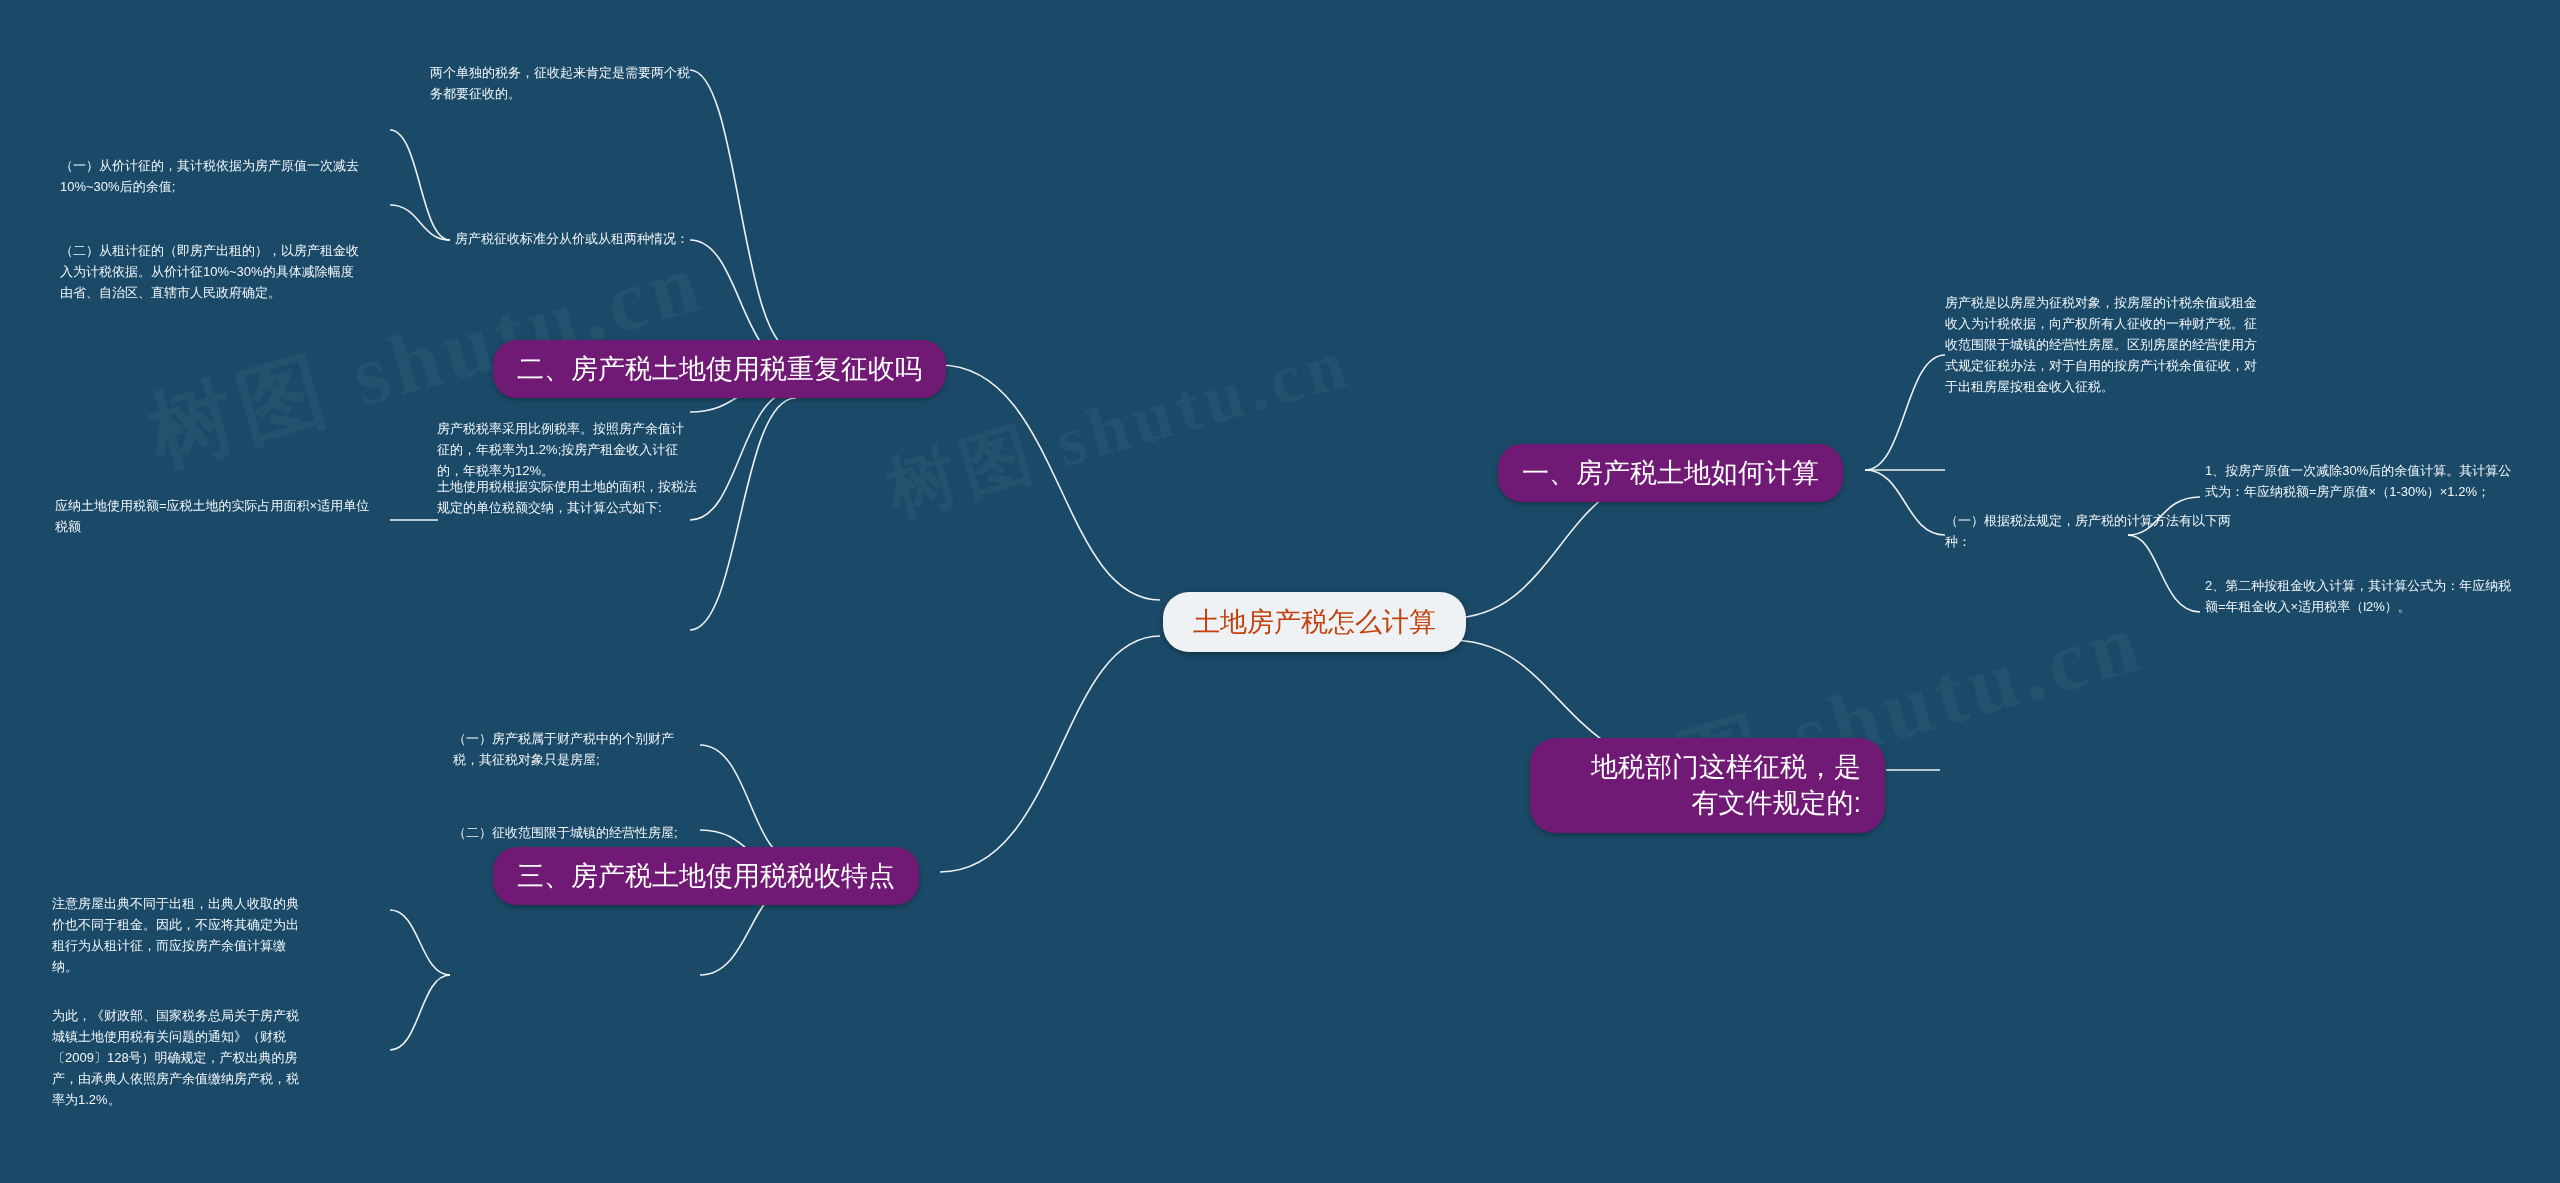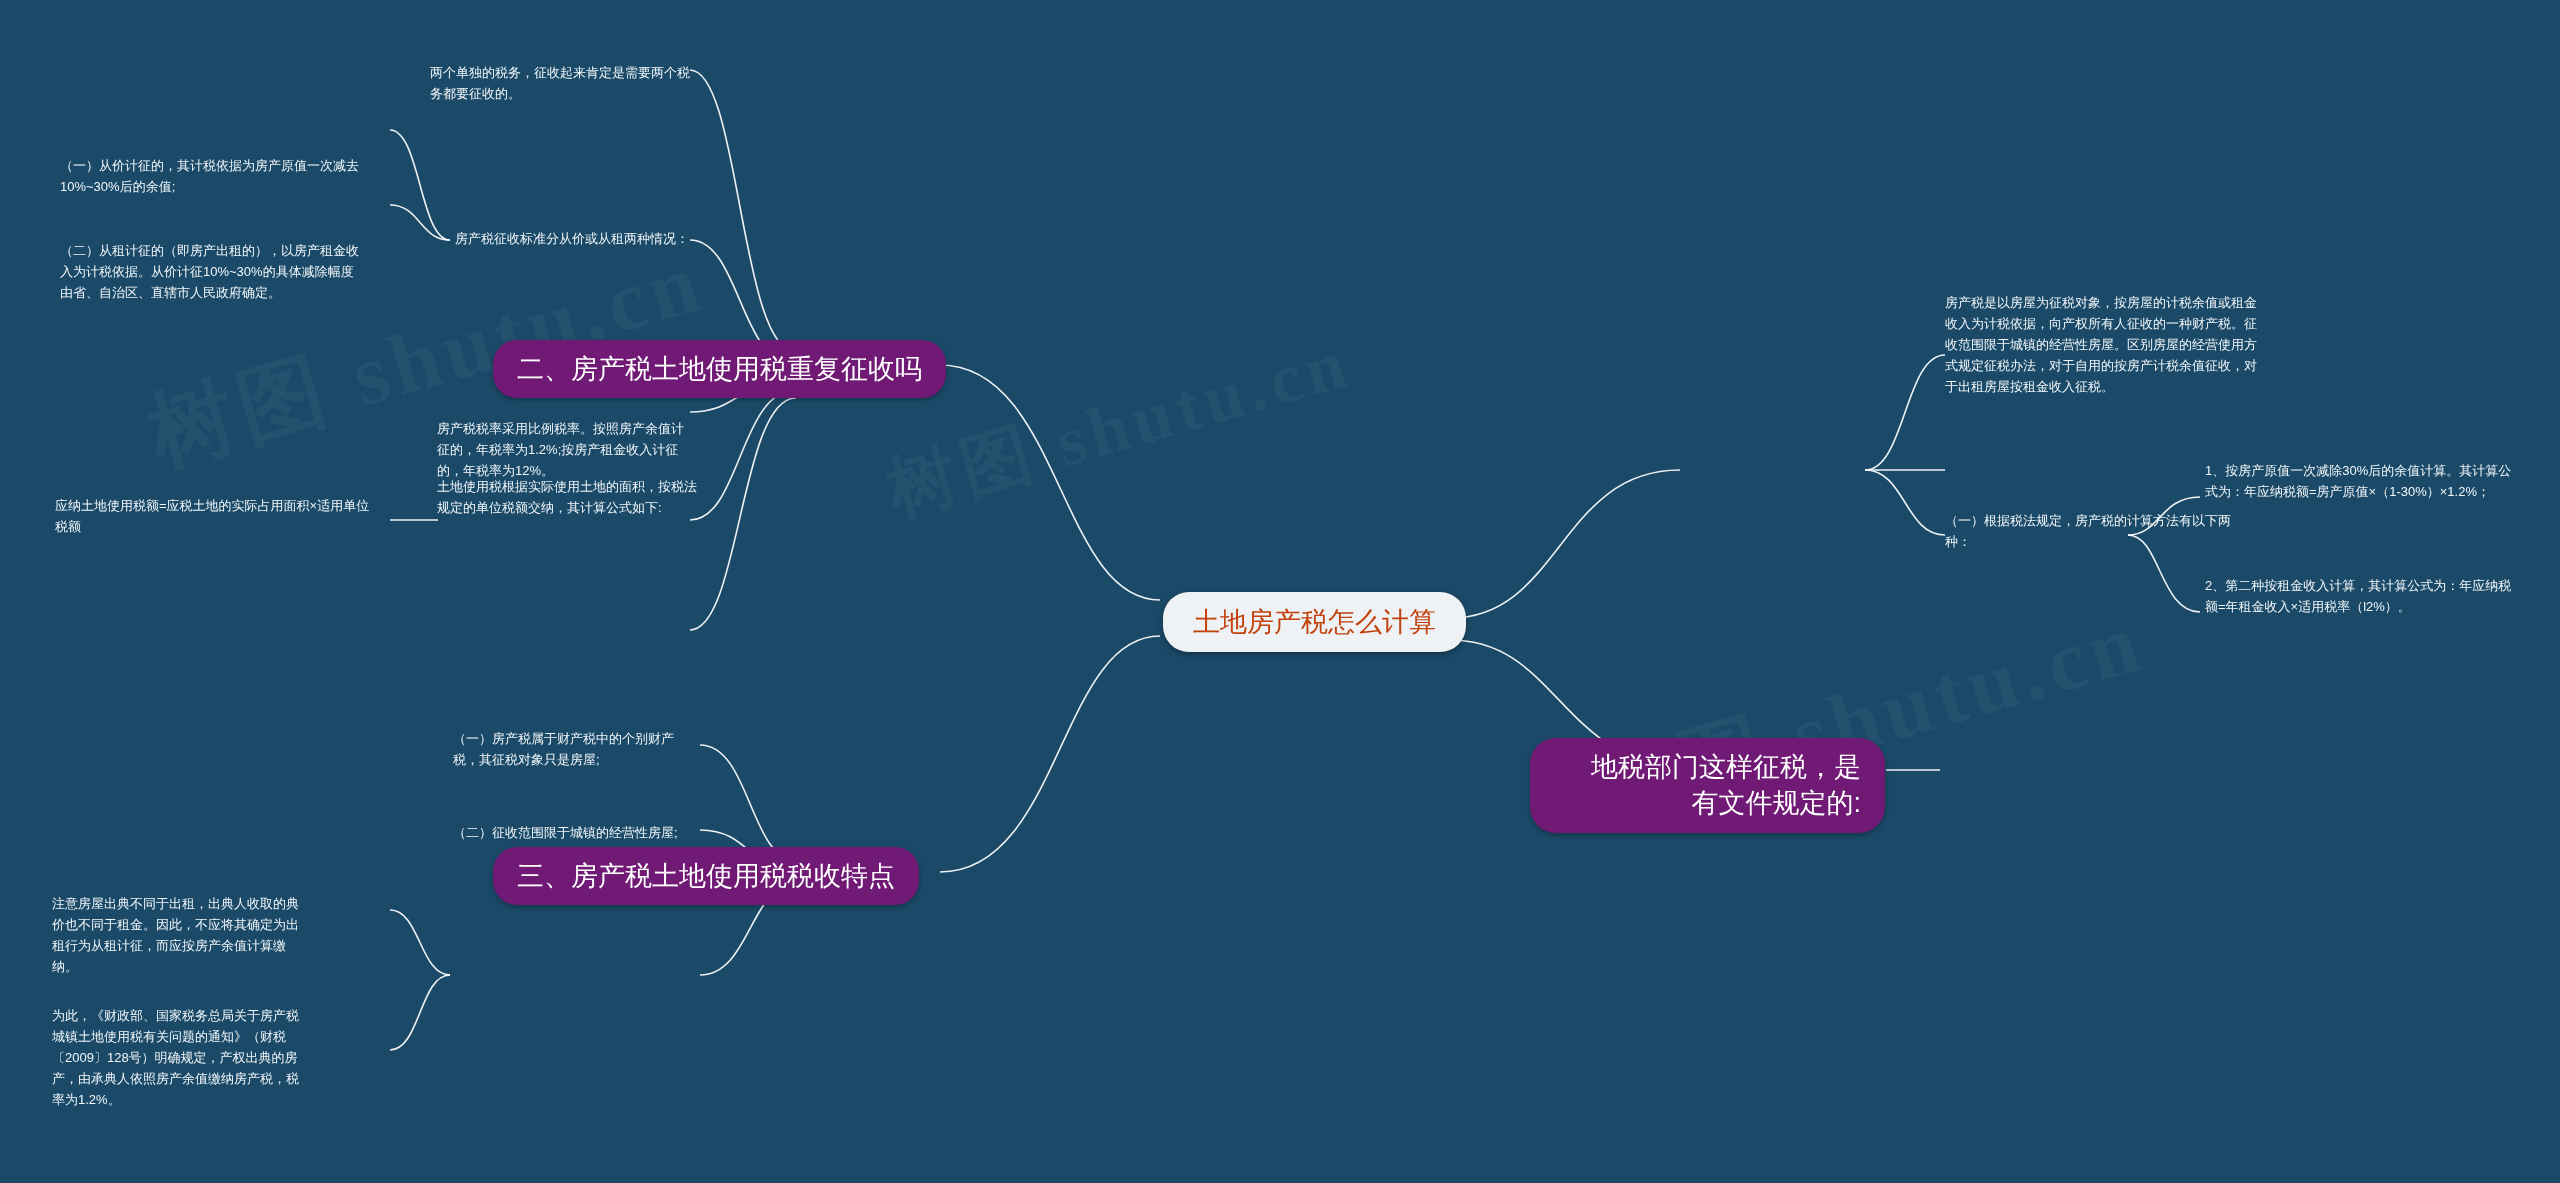--- a/index.html
+++ b/index.html
@@ -79,20 +79,23 @@
     <path d="M796,884 C750,884 750,975 700,975"></path>
 
     <path d="M450,975 C420,975 420,910 390,910"></path>
     <path d="M450,975 C420,975 420,1050 390,1050"></path>
   </svg>
 
   <div class="node central" style="left:1163px;top:592px;">
     <span>土地房产税怎么计算</span>
   </div>
 
+  <div class="node pill" style="left:1498px;top:444px;">
+    <span>一、房产税土地如何计算</span>
+  </div>
 
   <div class="node pill" style="left:493px;top:340px;">
     <span>二、房产税土地使用税重复征收吗</span>
   </div>
 
   <div class="node pill" style="left:493px;top:847px;">
     <span>三、房产税土地使用税税收特点</span>
   </div>
 
   <div class="node pill wrap" style="left:1530px;top:738px;width:355px;padding-left:40px;">

